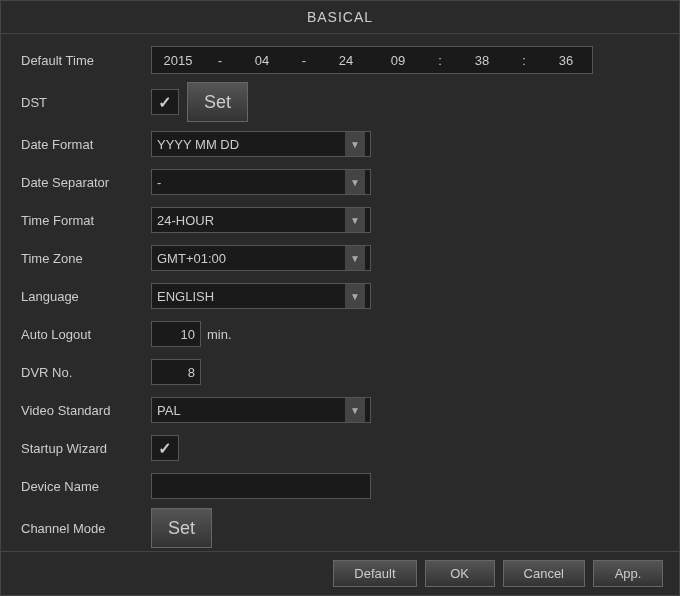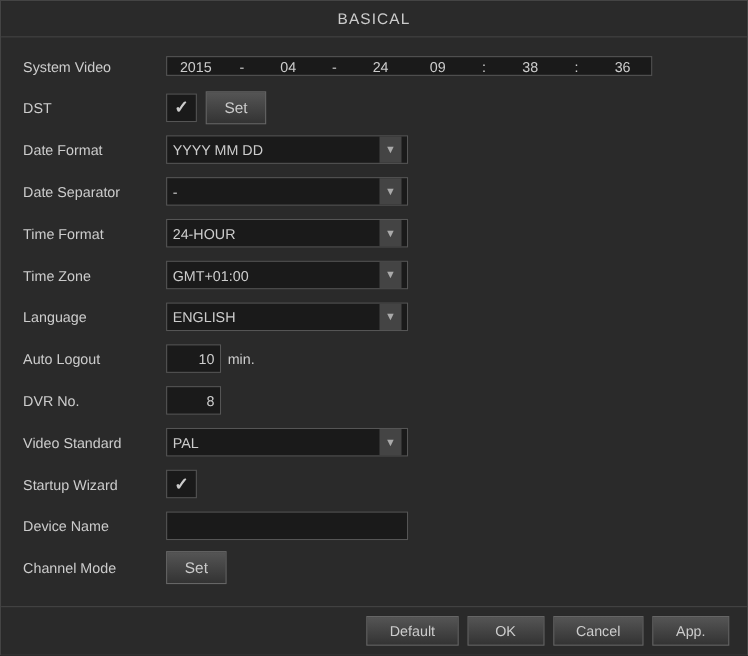--- a/index.html
+++ b/index.html
@@ -57,21 +57,21 @@
       color: #cccccc;
       padding: 0 2px;
     }
 
     .time-full-bar {
       background: #1a1a1a;
       border: 1px solid #555;
       color: #cccccc;
       padding: 3px 8px;
       font-size: 13px;
-      height: 18px;
+      height: 28px;
       display: flex;
       align-items: center;
       gap: 6px;
     }
 
     .time-full-bar span {
       display: inline-block;
       min-width: 36px;
       text-align: center;
     }
@@ -96,23 +96,23 @@
       color: #cccccc;
       font-size: 16px;
       font-weight: bold;
     }
 
     .btn {
       background: linear-gradient(to bottom, #555, #333);
       border: 1px solid #666;
       color: #cccccc;
       padding: 3px 16px;
-      font-size: 14px;
+      font-size: 18px;
       cursor: pointer;
-      height: 30px;
+      height: 40px;
     }
 
     .dropdown {
       background: #1a1a1a;
       border: 1px solid #555;
       color: #cccccc;
       padding: 3px 5px;
       font-size: 13px;
       height: 26px;
       width: 220px;
@@ -189,21 +189,21 @@
 <body>
 
 <div class="window">
   <div class="title-bar">
     <span>BASICAL</span>
   </div>
 
   <div class="content">
 
     <div class="form-row">
-      <div class="label">System Video</div>
+      <div class="label">Default Time</div>
       <div class="time-full-bar">
         <span>2015</span>
         <span class="time-sep">-</span>
         <span>04</span>
         <span class="time-sep">-</span>
         <span>24</span>
         <span style="margin-left:10px;">09</span>
         <span class="time-sep">:</span>
         <span>38</span>
         <span class="time-sep">:</span>

